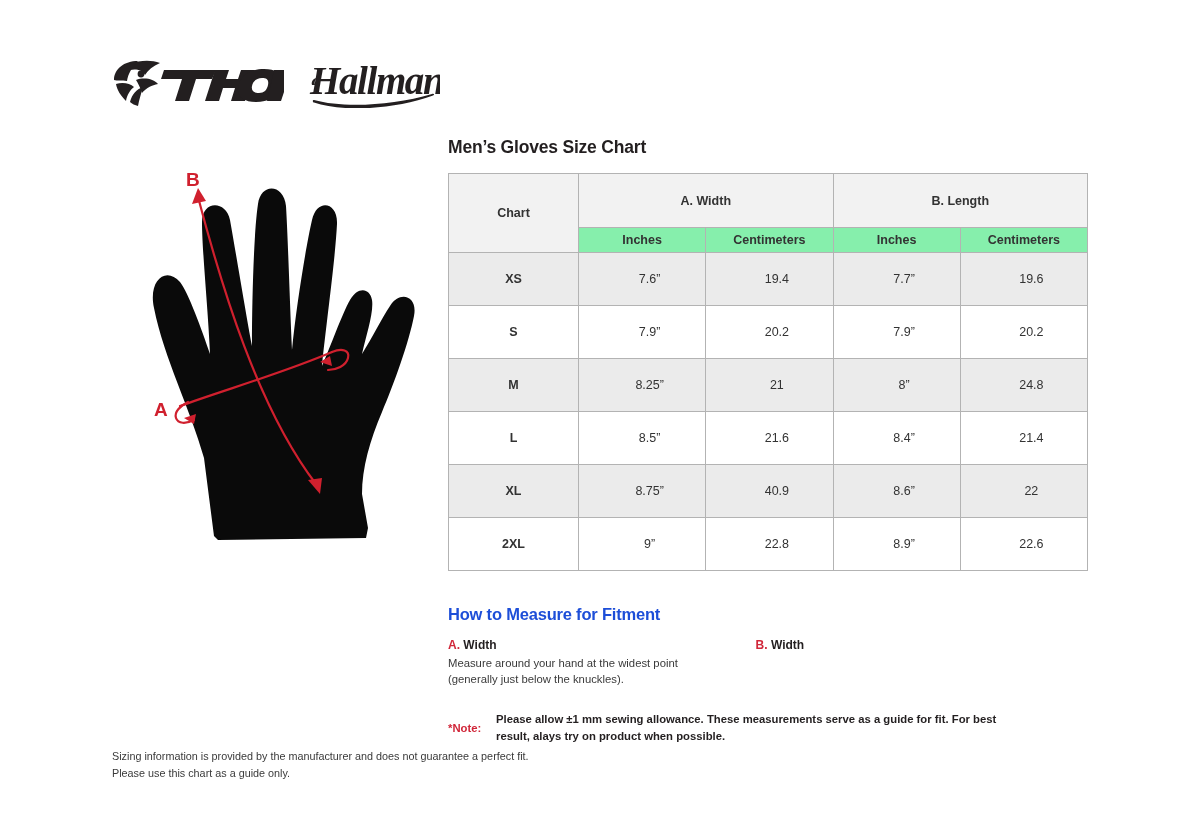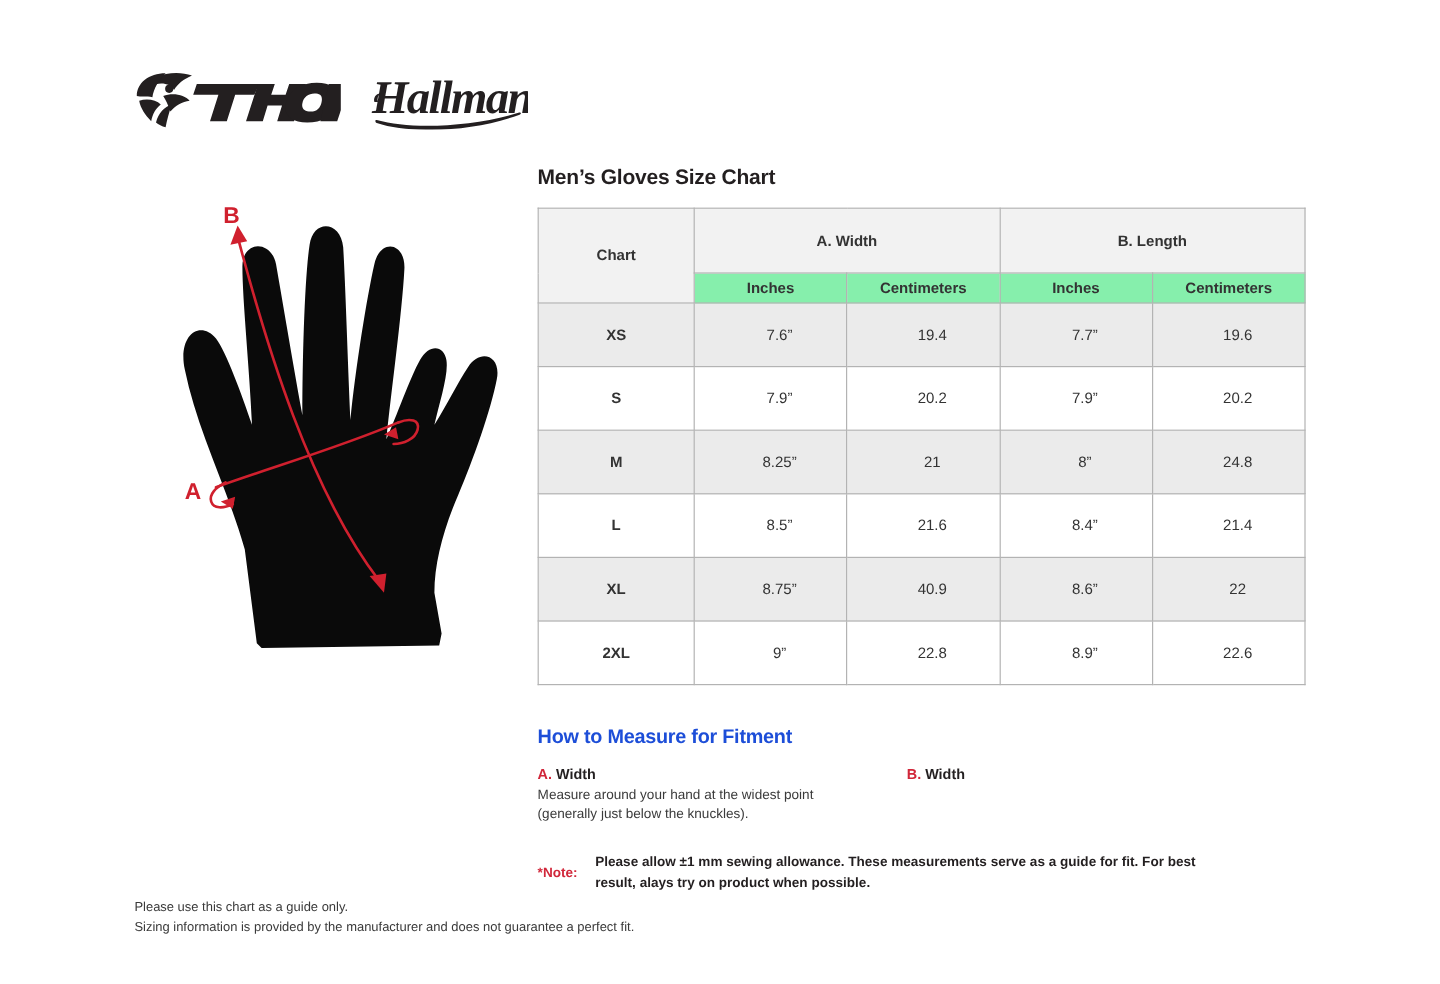--- a/index.html
+++ b/index.html
@@ -362,15 +362,15 @@
   </div>
 
   <div class="note-row">
     <div class="note-label">*Note:</div>
     <div class="note-text">Please allow ±1 mm sewing allowance. These measurements serve as a guide for fit. For best result, alays try on product when possible.</div>
   </div>
 
 </div>
 
 <div class="footer">
+  <div>Sizing information is provided by the manufacturer and does not guarantee a perfect fit.</div>
   <div>Please use this chart as a guide only.</div>
-  <div>Sizing information is provided by the manufacturer and does not guarantee a perfect fit.</div>
 </div>
 
 </body></html>

